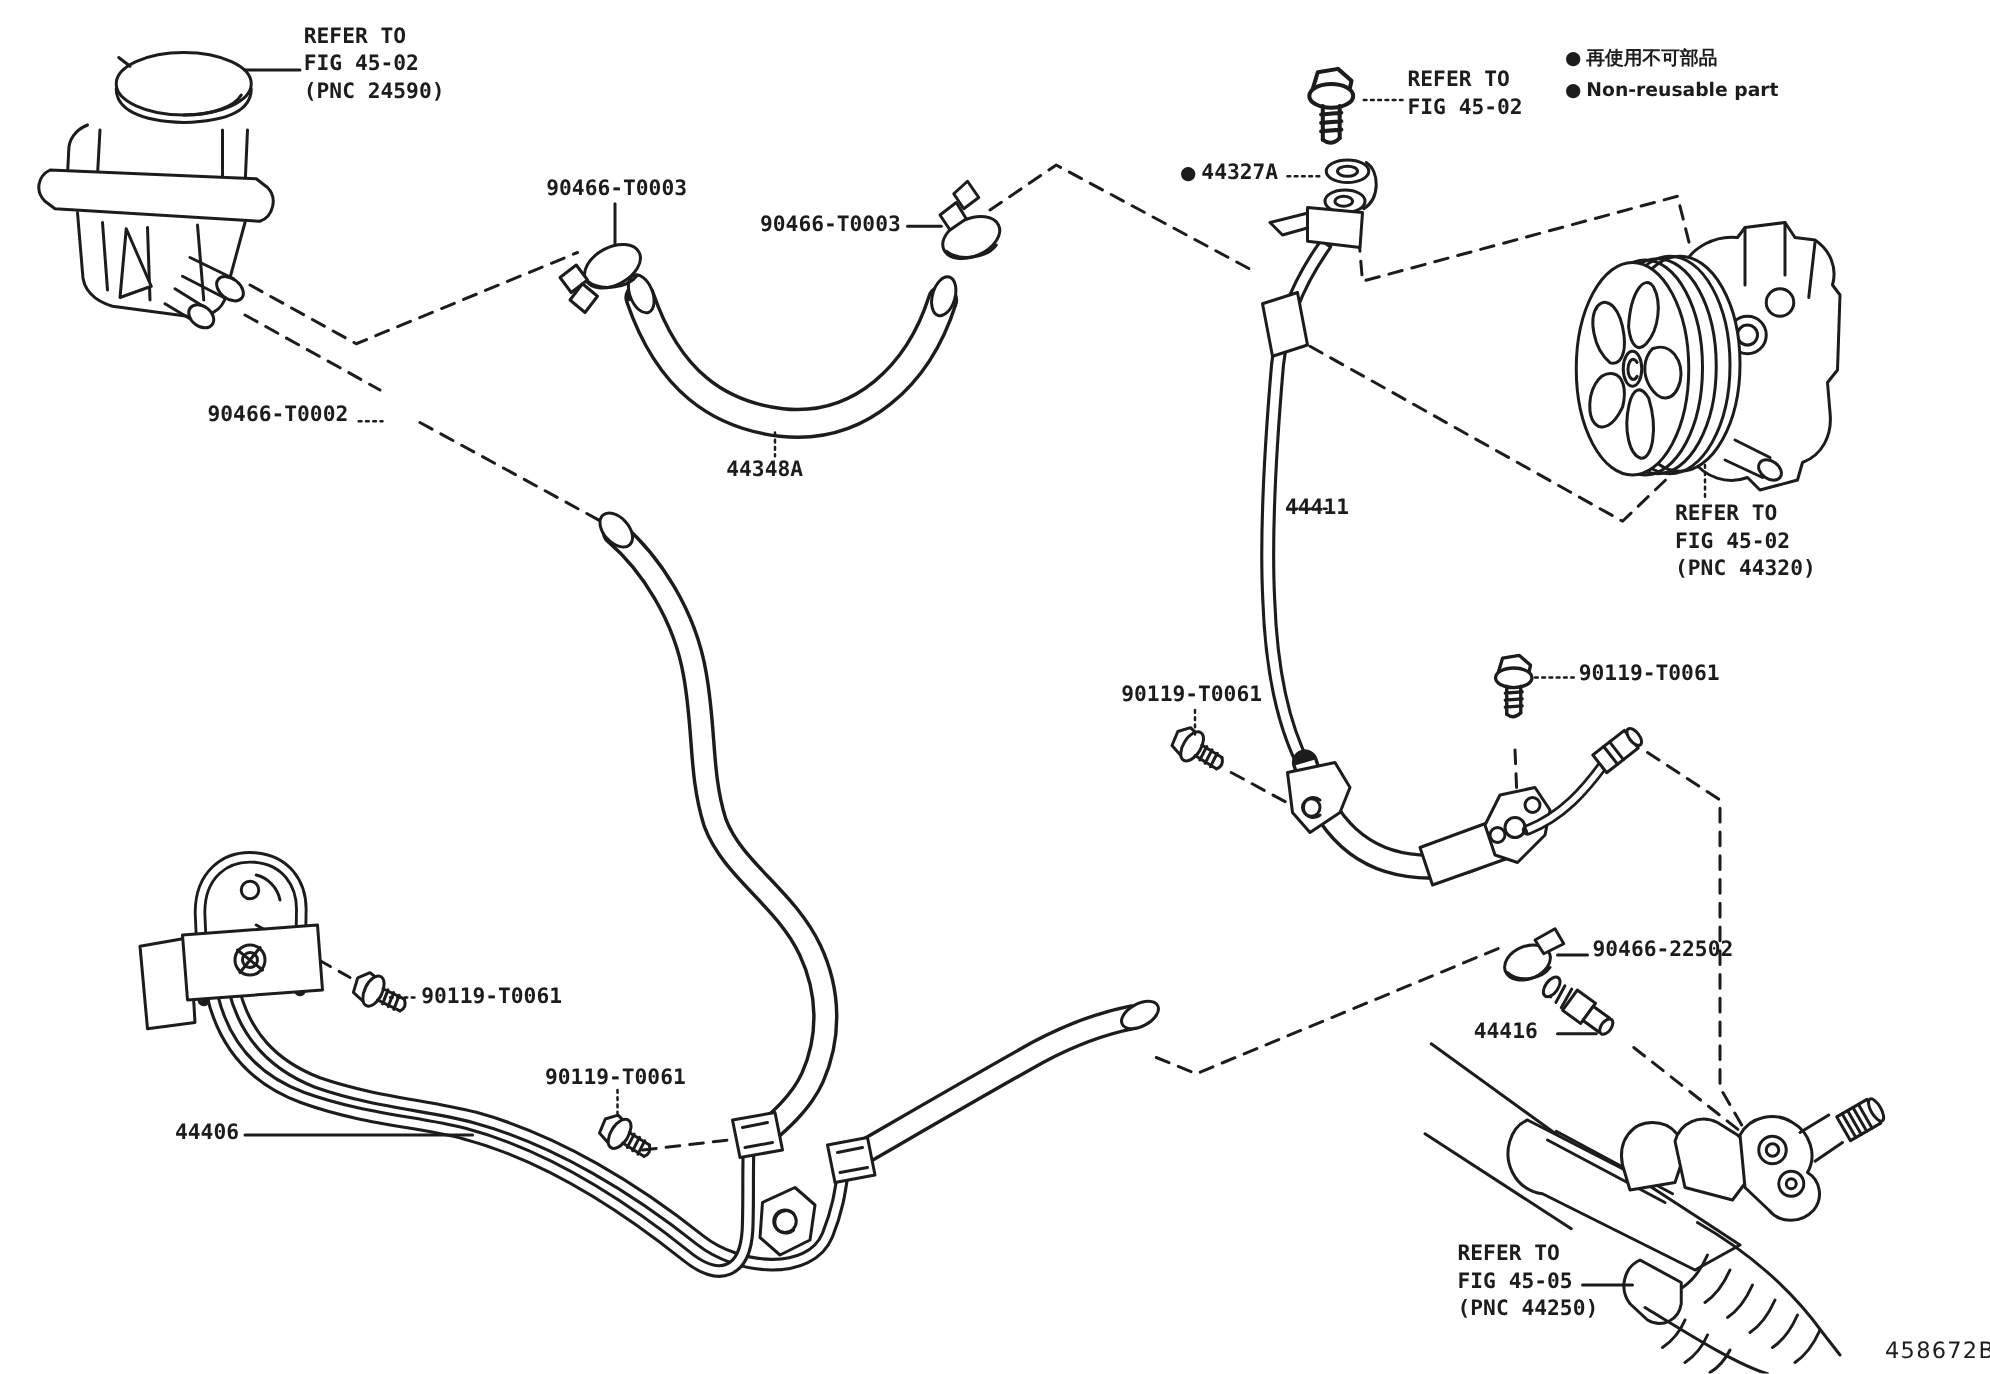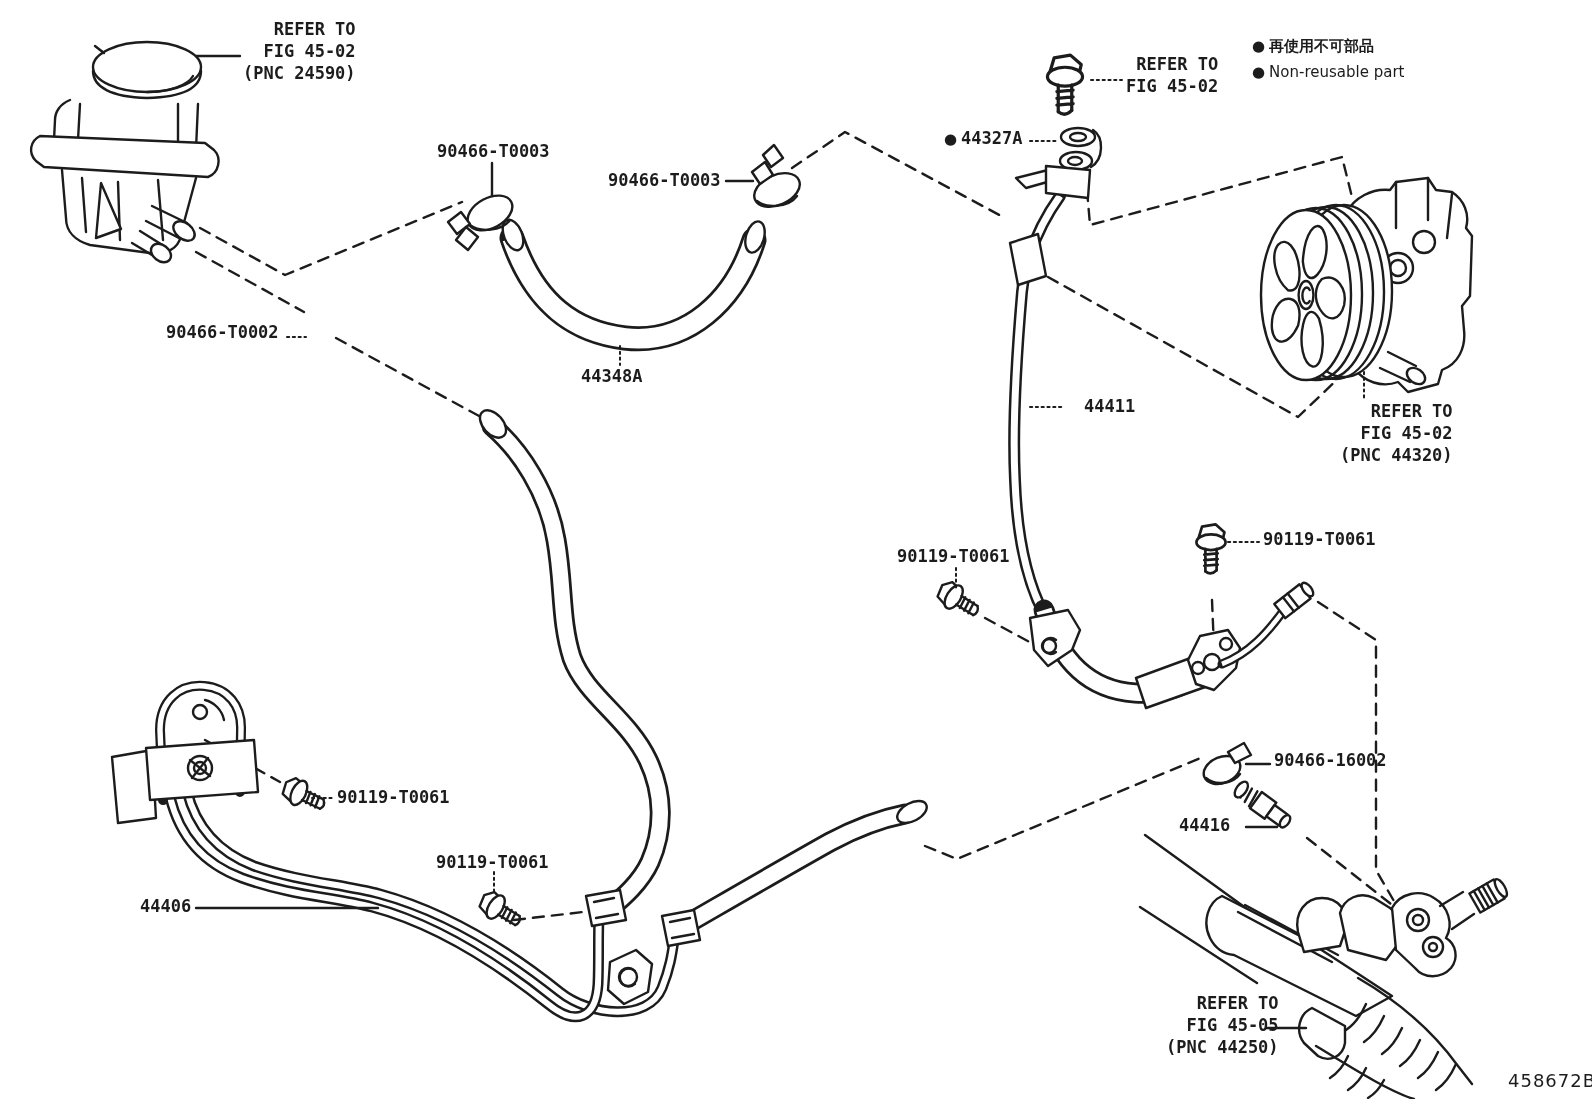--- a/index.html
+++ b/index.html
@@ -1,17 +1,17 @@
 <!DOCTYPE html>
 <html><head>
 <meta charset="utf-8">
 <style>
   html,body{margin:0;padding:0;background:#ffffff;}
   #stage{position:relative;width:1592px;height:1099px;background:#ffffff;overflow:hidden;
-         font-family:"DejaVu Sans Mono","Liberation Mono",monospace;text-align:right;}
+         font-family:"DejaVu Sans Mono","Liberation Mono",monospace;}
   #art{position:absolute;left:0;top:0;width:1592px;height:1099px;}
 
   
   .ln{fill:none;stroke:#1c1c1c;stroke-width:2.4;stroke-linecap:round;stroke-linejoin:round;}
   .fw{fill:#ffffff;stroke:#1c1c1c;stroke-width:2.4;stroke-linecap:round;stroke-linejoin:round;}
   .dash{stroke-dasharray:11 8;}
   .dot{stroke-dasharray:2.2 3.6;stroke-width:2;}
   .tb26{fill:none;stroke:#1c1c1c;stroke-width:25;stroke-linecap:round;}
   .tw26{fill:none;stroke:#fff;stroke-width:19.5;stroke-linecap:butt;}
   .tb22{fill:none;stroke:#1c1c1c;stroke-width:21;stroke-linecap:round;}
@@ -26,21 +26,21 @@
   .tw9{fill:none;stroke:#fff;stroke-width:4.6;stroke-linecap:butt;}
 
   
   .pn{position:absolute;font-weight:700;font-size:17px;line-height:20px;color:#1c1c1c;
       white-space:nowrap;letter-spacing:0px;}
   .refer span{display:block;line-height:22px;}
   .bullet{font-family:"DejaVu Sans",sans-serif;font-size:15px;margin-right:4px;}
   .legend{position:absolute;color:#1c1c1c;}
   .legend-row{display:flex;align-items:center;height:26px;}
   .legend-jp{font-family:Liberation Serif, serif;font-size:15px;font-weight:600;}
-  .legend-en{font-family:"DejaVu Sans","Liberation Sans",sans-serif;font-size:15px;font-weight:400;}
+  .legend-en{font-family:"DejaVu Sans","Liberation Sans",sans-serif;font-size:15px;font-weight:700;}
   .diagno{position:absolute;font-family:"DejaVu Sans","Liberation Sans",sans-serif;
           font-size:18px;color:#1c1c1c;letter-spacing:1px;}
 </style>
 </head>
 <body>
 
 <div id="stage">
 
 <svg id="art" viewBox="0 0 1592 1099" xmlns="http://www.w3.org/2000/svg">
   <defs>
@@ -309,33 +309,33 @@
   <div class="legend-row">
     <span class="bullet">●</span>
     <span class="legend-en">Non-reusable part</span>
   </div>
 </div>
 
 <div class="pn" style="left:581px;top:366px">44348A</div>
 
 <div class="pn" style="left:166px;top:322px">90466-T0002</div>
 
-<div class="pn" style="left:1084px;top:396px">44411</div>
+<div class="pn" style="left:1028px;top:396px">44411</div>
 
 <div class="pn refer" style="left:1340px;top:400px">
   <span>REFER TO</span>
   <span>FIG 45-02</span>
   <span>(PNC 44320)</span>
 </div>
 
 <div class="pn" style="left:897px;top:546px">90119-T0061</div>
 
 <div class="pn" style="left:1263px;top:529px">90119-T0061</div>
 
-<div class="pn" style="left:1274px;top:750px">90466-16002</div>
+<div class="pn" style="left:1274px;top:750px">90466-22502</div>
 
 <div class="pn" style="left:1179px;top:815px">44416</div>
 
 <div class="pn" style="left:337px;top:787px">90119-T0061</div>
 
 <div class="pn" style="left:140px;top:896px">44406</div>
 
 <div class="pn" style="left:436px;top:852px">90119-T0061</div>
 
 <div class="pn refer" style="left:1166px;top:992px">

